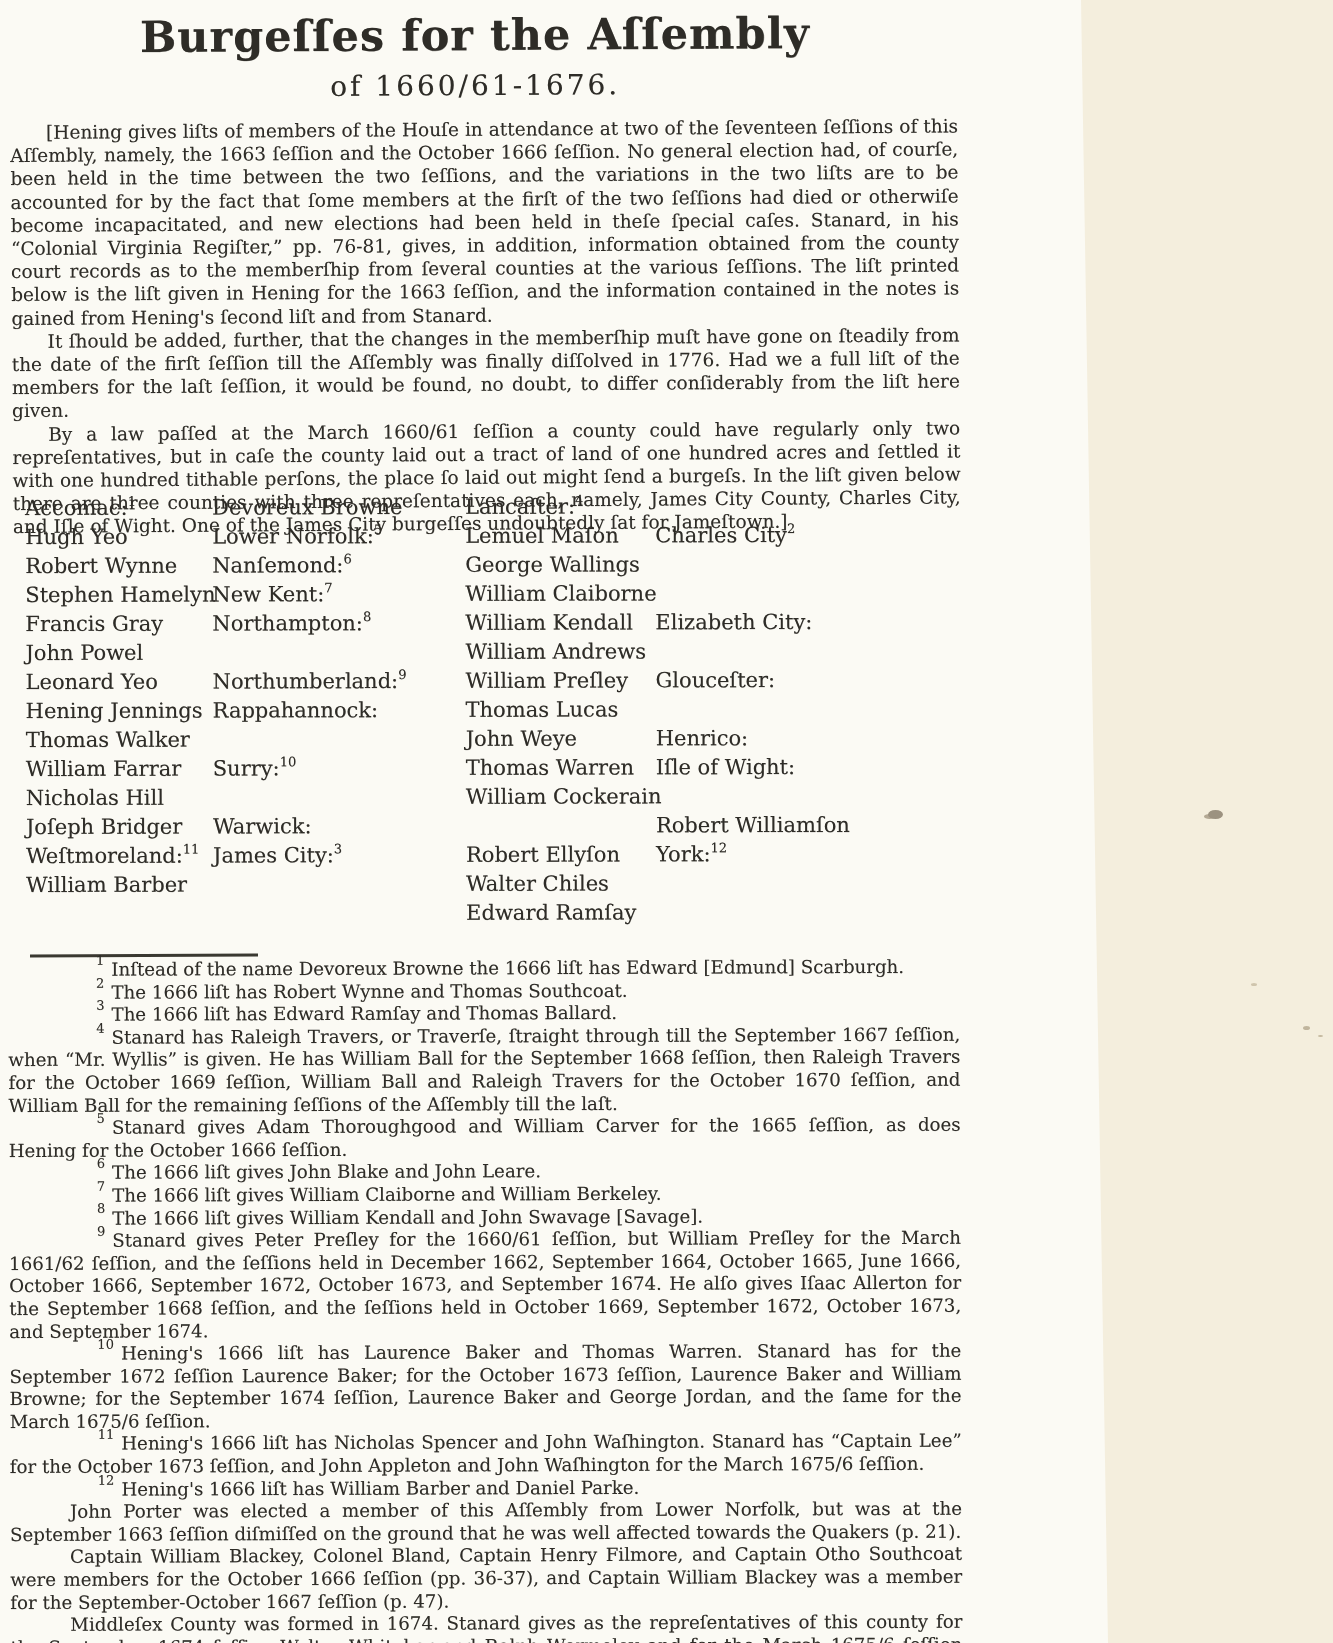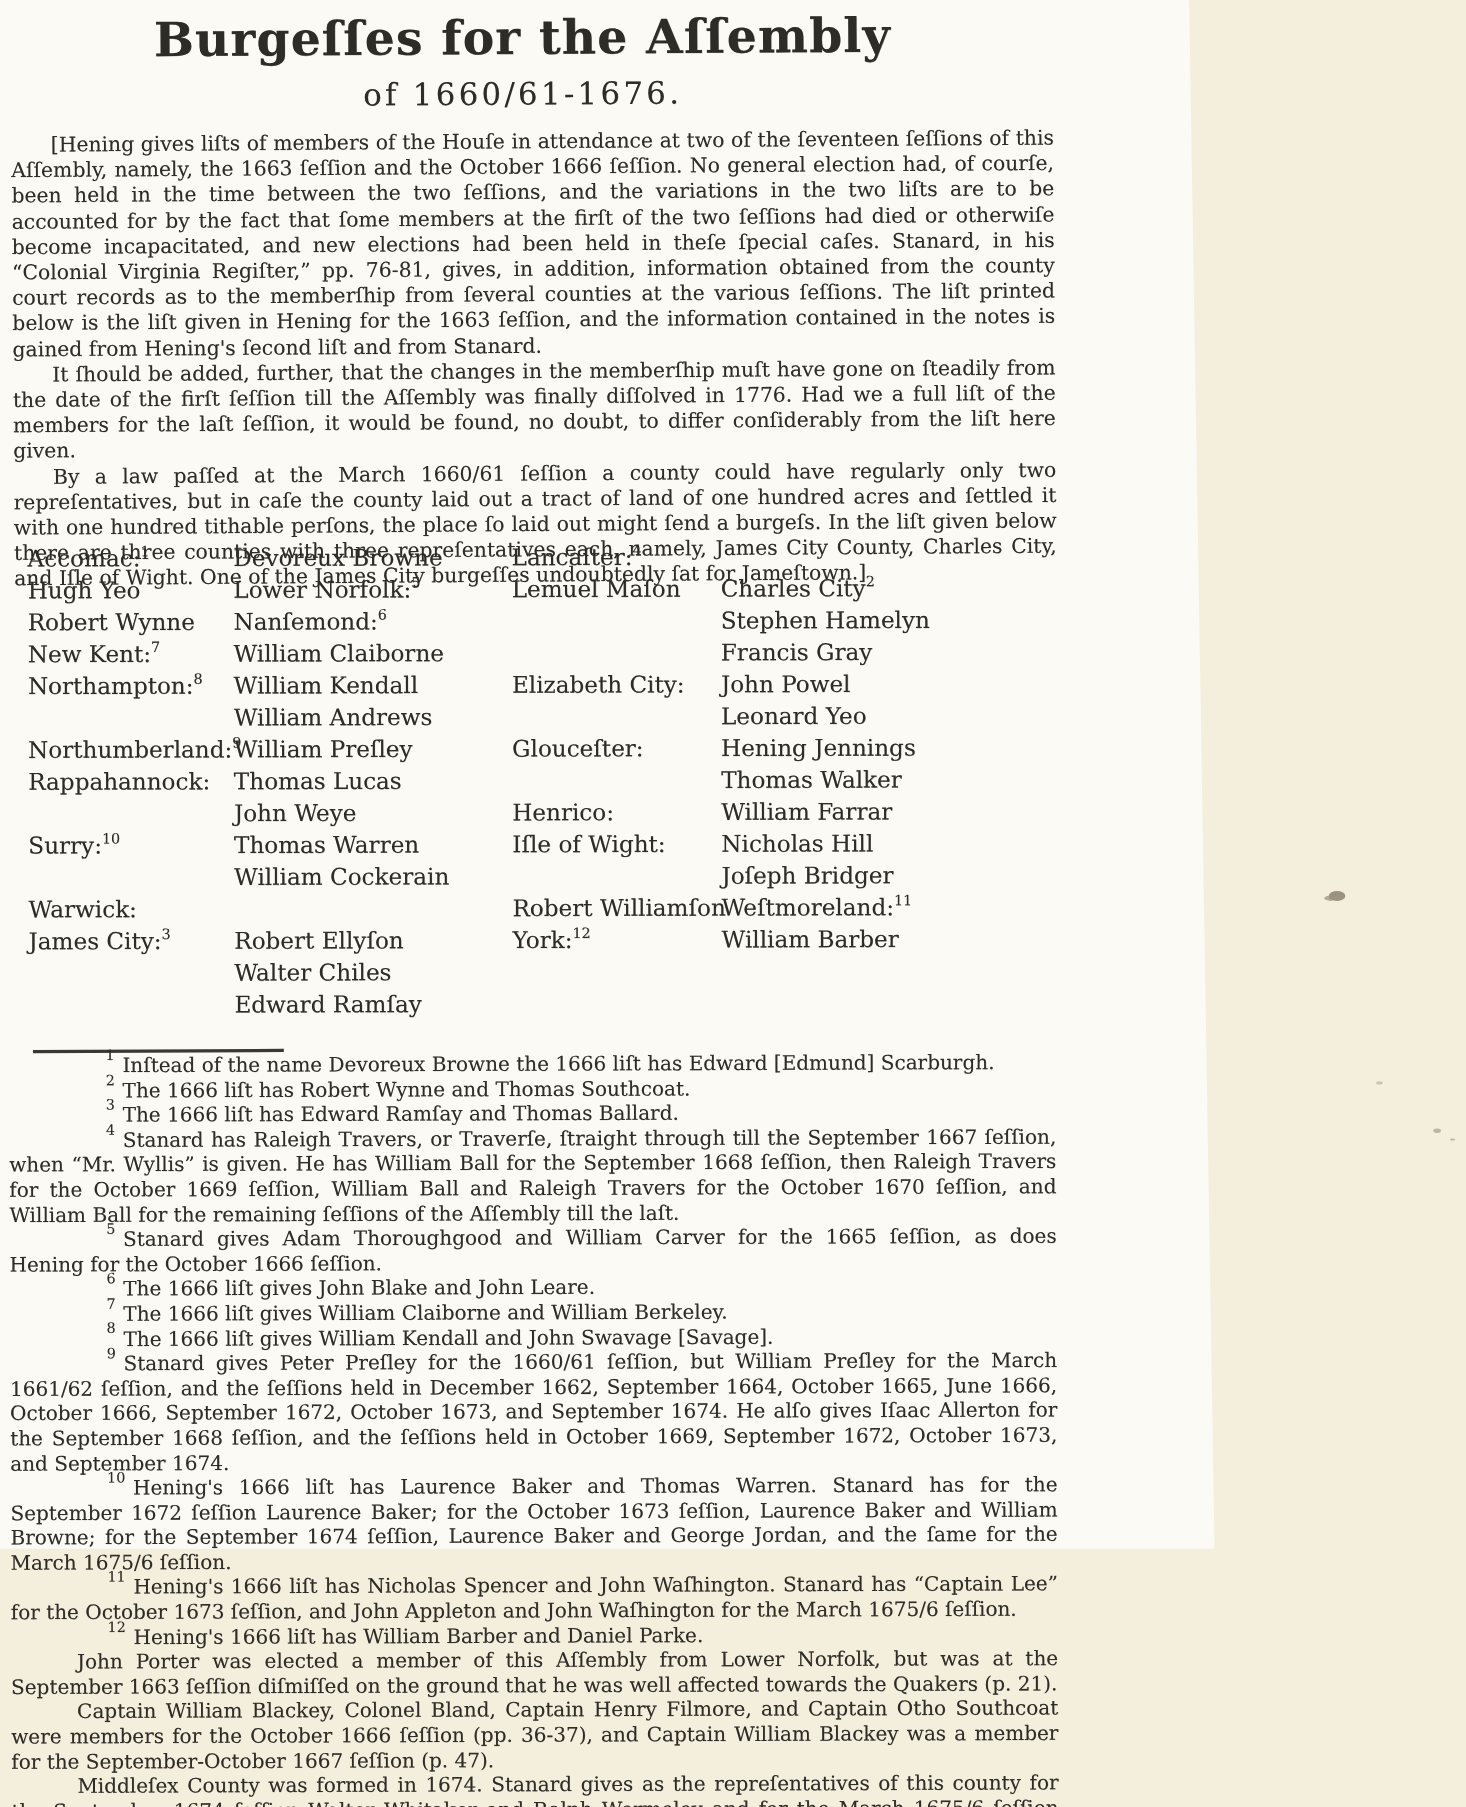--- a/index.html
+++ b/index.html
@@ -3,21 +3,21 @@
 <meta charset="utf-8">
 <style>
   html,body{margin:0;padding:0;}
   body{
     width:1333px;height:1643px;position:relative;overflow:hidden;
     background:var(--bg,#f4eedd);
     font-family:"DejaVu Serif", serif;
     color:var(--ink,#2e2c27);
   }
   .page{
-    position:absolute;top:0;left:0;width:1125px;height:1408px;
+    position:absolute;top:0;left:0;width:1125px;height:1643px;
     background:var(--paper,#fbfaf4);
     clip-path:polygon(0 0,1081px 0,1108px 1643px,0 1643px);
   }
   .title-block{position:absolute;top:10px;left:0;width:950px;text-align:center;transform:rotate(-0.35deg);}
   .title-block h1{
     margin:0;font-size:43px;font-weight:bold;letter-spacing:1px;
     text-shadow:0.3px 0.3px 0 rgba(40,38,33,.45);
   }
   .subtitle{font-size:28px;margin-top:9px;letter-spacing:3px;text-shadow:0.2px 0.2px 0 rgba(40,38,33,.4);}
   .paragraphs{
@@ -73,20 +73,21 @@
       <div><span>Accomac:</span><sup>1</sup></div>
       <div><span>Devoreux Browne</span></div>
       <div><span>Lancaſter:</span><sup>4</sup></div>
       <div></div>
       <div><span>Hugh Yeo</span></div>
       <div><span>Lower Norfolk:</span><sup>5</sup></div>
       <div><span>Lemuel Maſon</span></div>
       <div><span>Charles City</span><sup>2</sup></div>
       <div><span>Robert Wynne</span></div>
       <div><span>Nanſemond:</span><sup>6</sup></div>
+      <div><span>George Wallings</span></div>
       <div></div>
       <div><span>Stephen Hamelyn</span></div>
       <div><span>New Kent:</span><sup>7</sup></div>
       <div><span>William Claiborne</span></div>
       <div></div>
       <div><span>Francis Gray</span></div>
       <div><span>Northampton:</span><sup>8</sup></div>
       <div><span>William Kendall</span></div>
       <div><span>Elizabeth City:</span></div>
       <div><span>John Powel</span></div>

